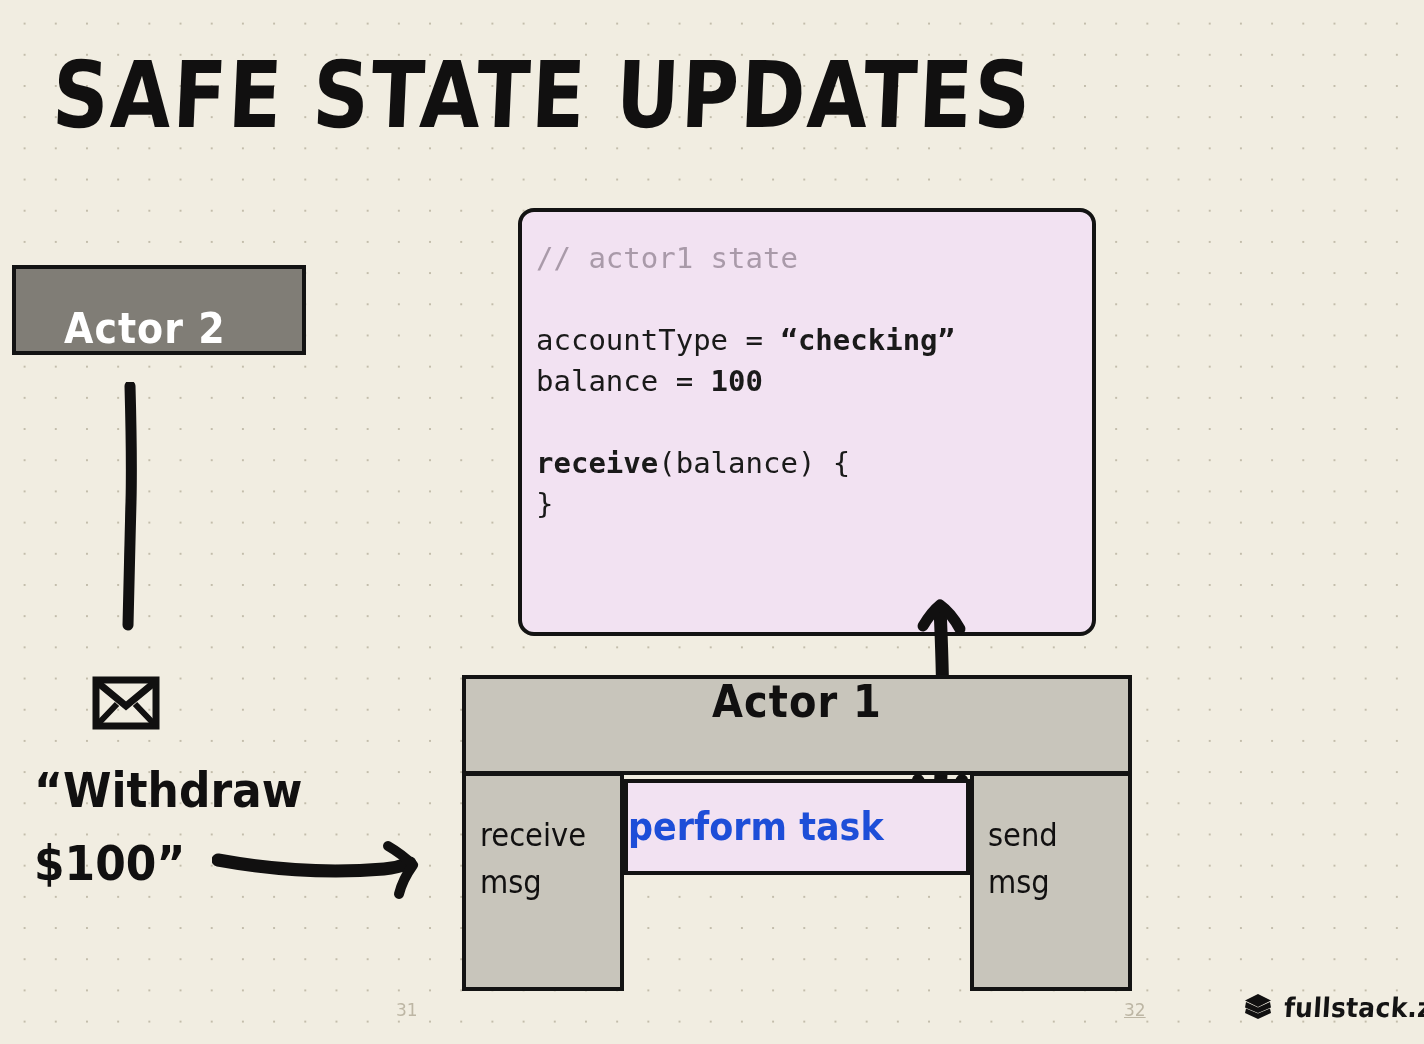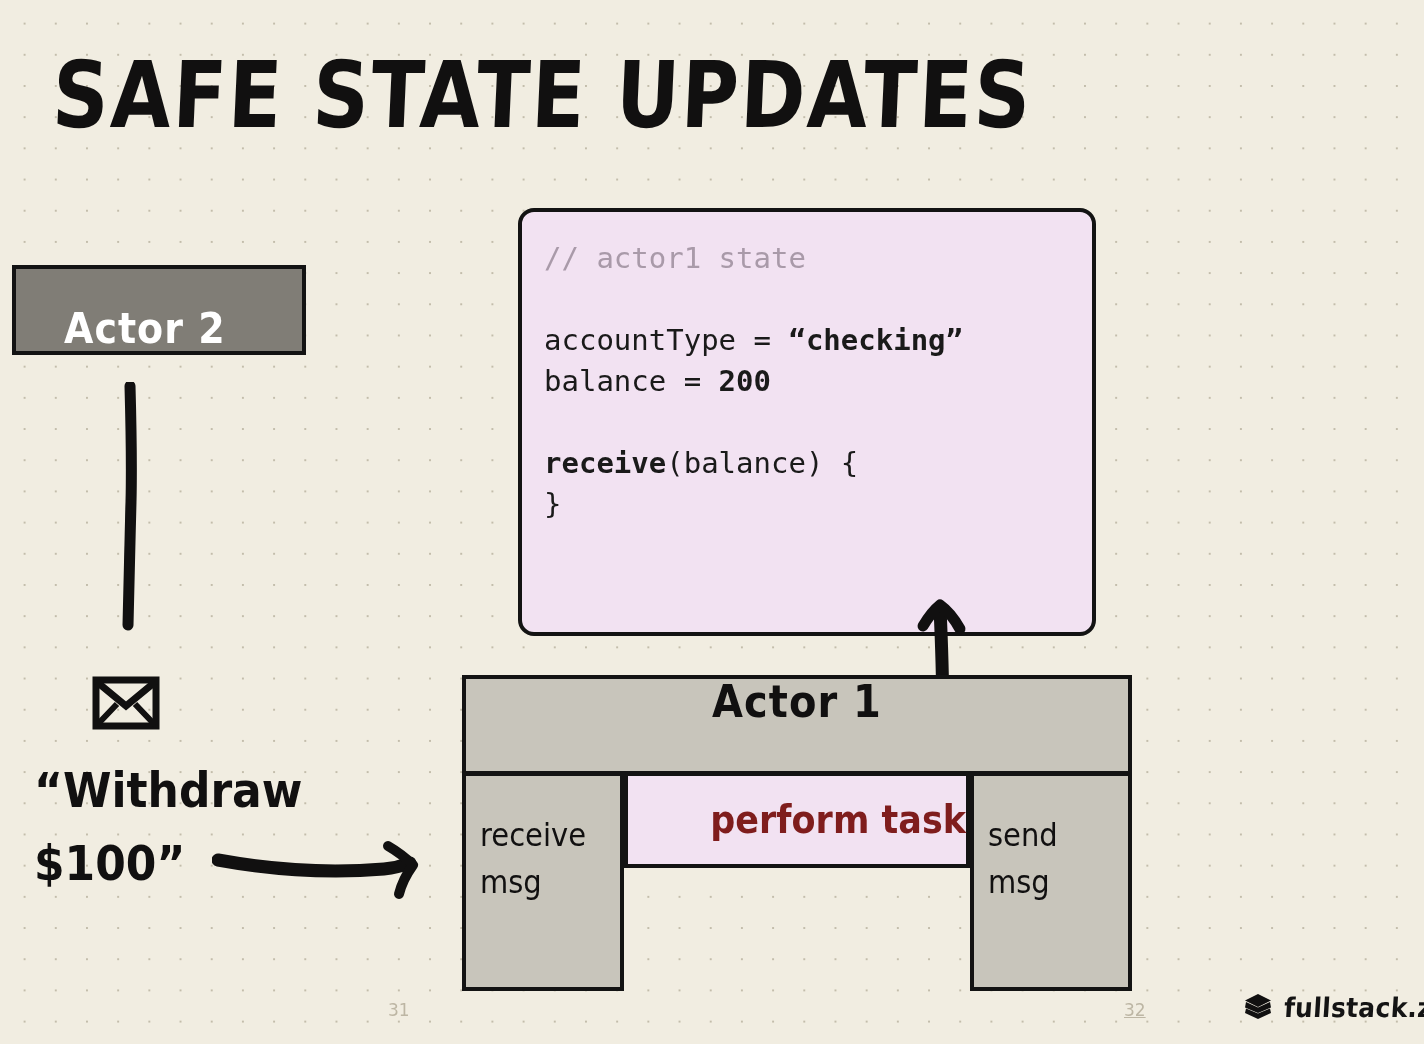--- a/index.html
+++ b/index.html
@@ -84,21 +84,21 @@
   #code-block {
     position: absolute;
     left: 518px;
     top: 208px;
     width: 578px;
     height: 428px;
     background: #f2e2f2;
     border: 4px solid #131313;
     border-radius: 16px;
     box-sizing: border-box;
-    padding: 26px 0 0 22px;
+    padding: 26px 0 0 14px;
     font-family: "DejaVu Sans Mono", monospace;
     font-size: 29px;
     line-height: 41px;
     color: #1a1a1a;
     overflow: hidden;
   }
   .code-line { white-space: pre; }
   .code-comment { color: #a99aa9; }
   .code-bold { font-weight: 700; }
   .code-blank { height: 41px; }
@@ -160,24 +160,25 @@
     height: 193px;
   }
   .actor1-cell {
     position: absolute;
     left: 0;
     width: 346px;
     border: 4px solid #131313;
     box-sizing: border-box;
     display: flex;
     align-items: center;
-    justify-content: flex-end;
+    justify-content: flex-start;
     font-size: 35px;
     font-weight: 600;
-    color: #7f1d1d;
+    color: #1d4ed8;
+    margin-top: 7px;
   }
   .actor1-cell span { transform: scaleY(1.1); }
   #cell-perform-task {
     top: 0;
     height: 96px;
     background: #f2e2f2;
   }
   #cell-create-actor {
     top: 93px;
     height: 100px;
@@ -185,21 +186,21 @@
   }
 
   
   .page-num {
     position: absolute;
     top: 1000px;
     font-size: 17px;
     color: #bdb6a4;
     font-family: "DejaVu Sans", sans-serif;
   }
-  #page-num-left { left: 388px; }
+  #page-num-left { left: 396px; }
   #page-num-right { left: 1124px; text-decoration: underline; }
 
   #brand {
     position: absolute;
     left: 1243px;
     top: 992px;
     display: flex;
     align-items: center;
     gap: 11px;
   }
@@ -240,21 +241,21 @@
 
   <svg id="arrow-horizontal" width="220" height="70" viewBox="0 0 220 70">
     <path d="M6,24 C50,32 110,38 172,33 C182,32 190,30 198,27" stroke="#111010" stroke-width="13" stroke-linecap="round" fill="none"></path>
     <path d="M176,10 C188,17 196,24 201,29 C196,36 190,46 187,58" stroke="#111010" stroke-width="10" stroke-linecap="round" stroke-linejoin="round" fill="none"></path>
   </svg>
 
   <div id="code-block">
     <div class="code-line code-comment">// actor1 state</div>
     <div class="code-blank"></div>
     <div class="code-line"><span>accountType = </span><span class="code-bold">“checking”</span></div>
-    <div class="code-line"><span>balance = </span><span class="code-bold">200</span></div>
+    <div class="code-line"><span>balance = </span><span class="code-bold">100</span></div>
     <div class="code-blank"></div>
     <div class="code-line"><span class="code-bold">receive</span><span>(balance) {</span></div>
     <div class="code-line">}</div>
   </div>
 
   <svg id="arrow-vertical-double" width="90" height="230" viewBox="0 0 90 230">
     <path d="M42,16 C44,60 46,110 44,155 C43,185 42,205 41,218" stroke="#111010" stroke-width="13" stroke-linecap="round" fill="none"></path>
     <path d="M25,34 C31,24 37,17 42,13 C49,18 56,26 62,37" stroke="#111010" stroke-width="11" stroke-linecap="round" stroke-linejoin="round" fill="none"></path>
     <path d="M20,188 C27,200 35,211 41,219 C50,211 58,200 64,188" stroke="#111010" stroke-width="12" stroke-linecap="round" stroke-linejoin="round" fill="none"></path>
   </svg>

